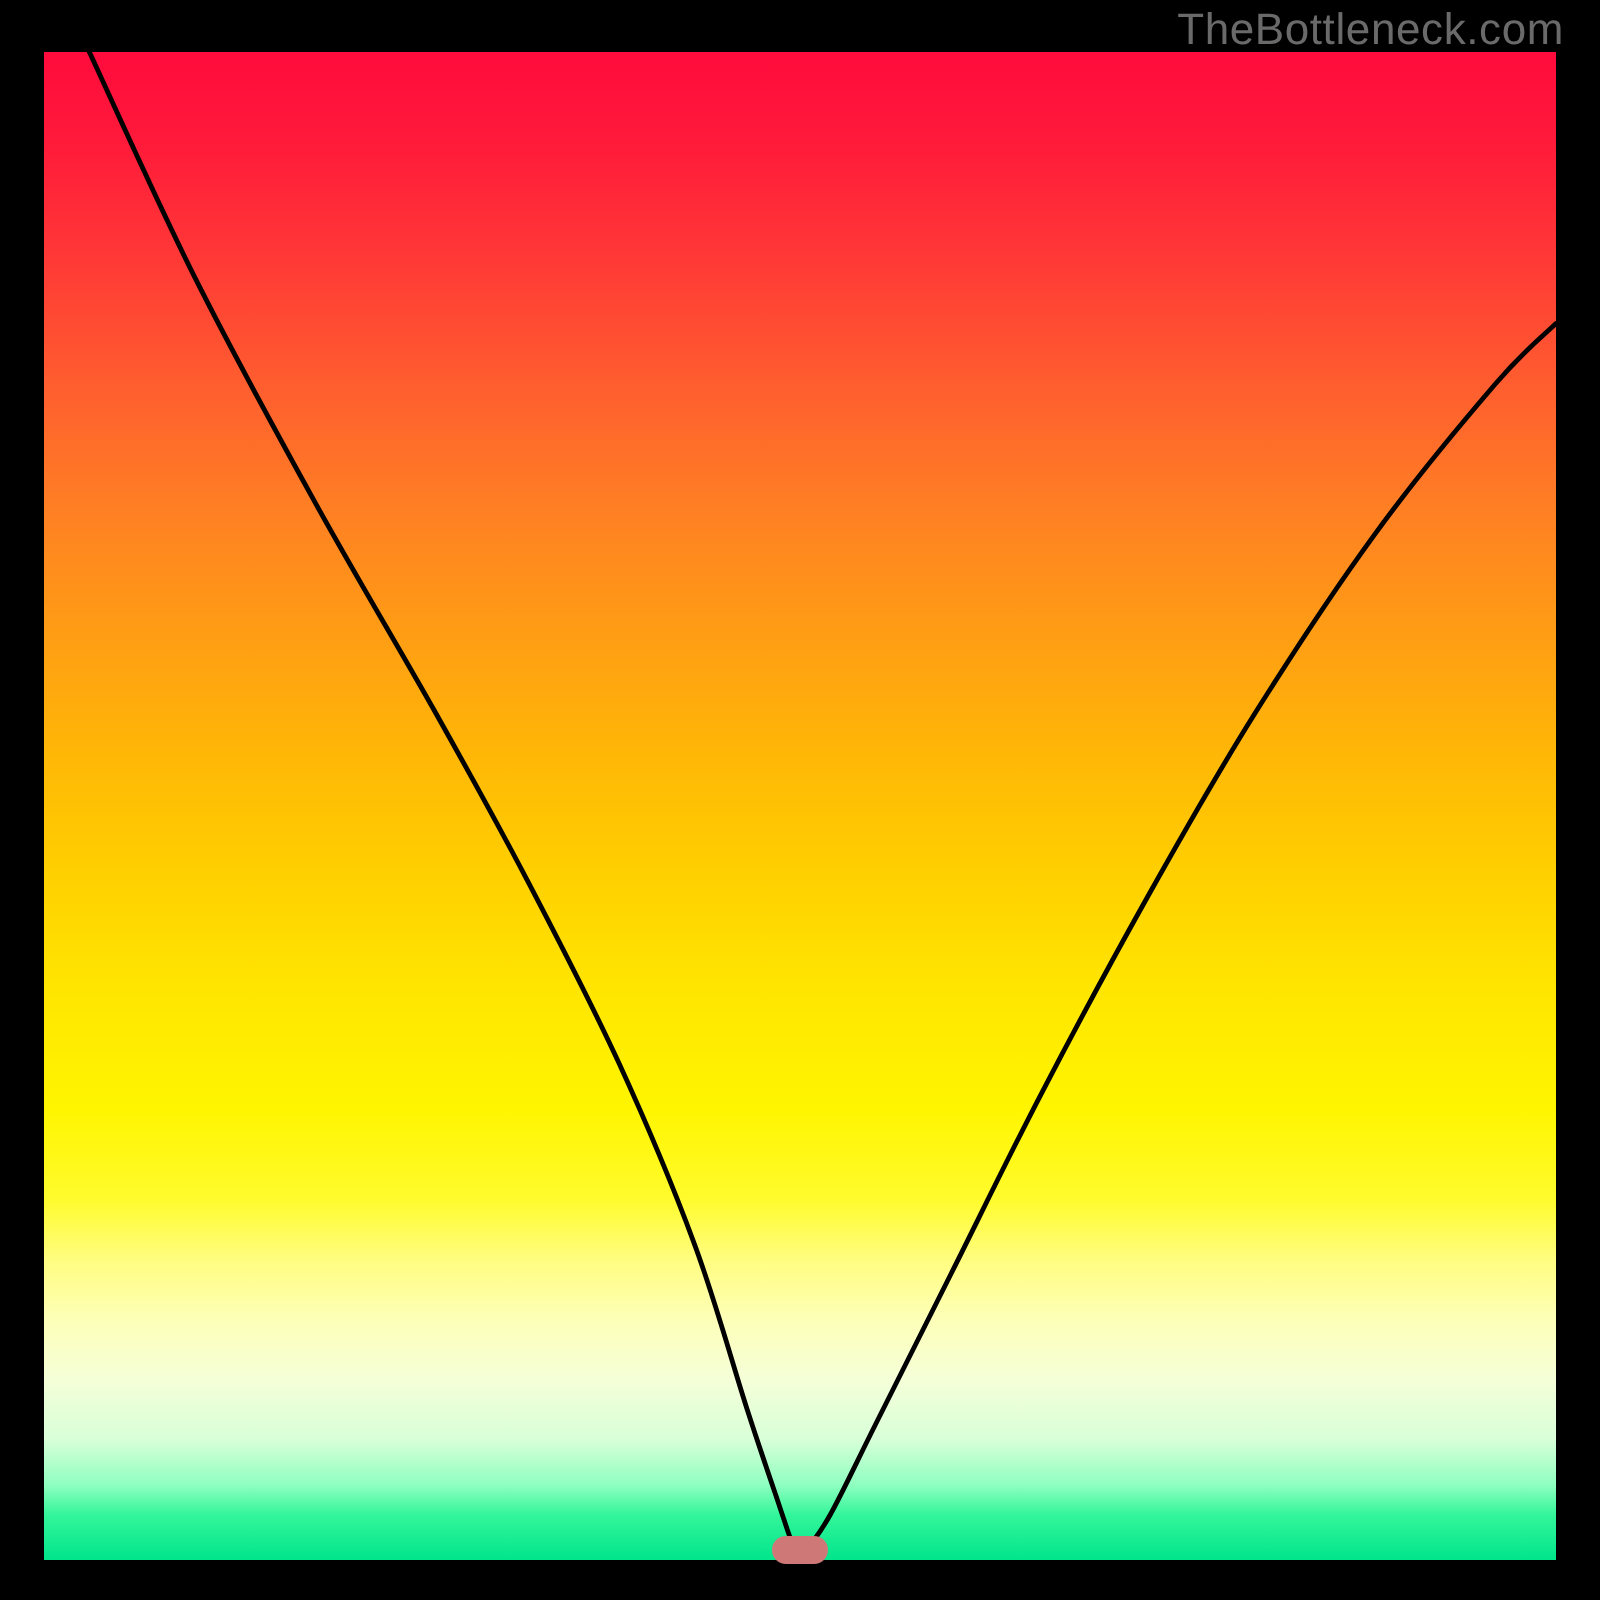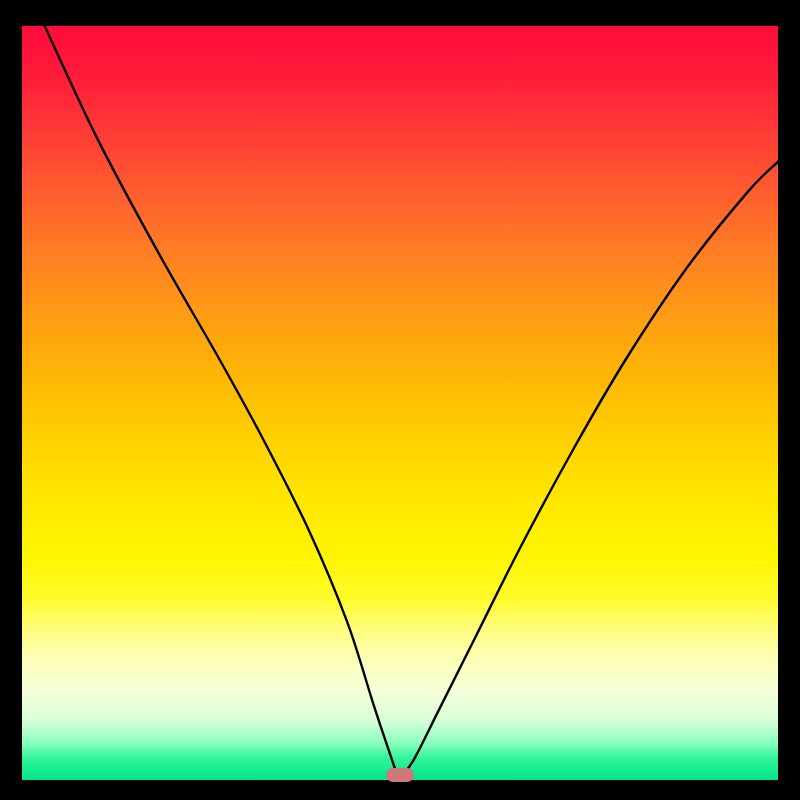--- a/index.html
+++ b/index.html
@@ -69,20 +69,21 @@
     border-radius: 7px;
     transform: translate(-50%, -50%);
     z-index: 5;
   }
 </style>
 </head>
 <body>
 
 <div class="frame">
 
+  <div class="watermark">TheBottleneck.com</div>
 
   <div class="plot-area">
 
     <svg class="curve" viewBox="0 0 756 754" preserveAspectRatio="none">
       <path id="curve-path" d="M 22.68 0.00 C 31.50 18.85, 56.70 75.40, 75.60 113.10 C 94.50 150.80, 115.92 189.76, 136.08 226.20 C 156.24 262.64, 178.92 300.34, 196.56 331.76 C 214.20 363.18, 226.80 385.80, 241.92 414.70 C 257.04 443.60, 273.42 475.02, 287.28 505.18 C 301.14 535.34, 314.37 566.76, 325.08 595.66 C 335.79 624.56, 344.61 657.24, 351.54 678.60 C 358.47 699.96, 362.63 712.03, 366.66 723.84 C 370.69 735.65, 373.46 745.20, 375.73 749.48 C 378.00 753.75, 377.37 752.49, 380.27 749.48 C 383.17 746.46, 387.20 741.94, 393.12 731.38 C 399.04 720.82, 405.72 706.25, 415.80 686.14 C 425.88 666.03, 439.74 638.39, 453.60 610.74 C 467.46 583.09, 482.58 551.68, 498.96 520.26 C 515.34 488.84, 534.24 453.66, 551.88 422.24 C 569.52 390.82, 585.90 361.92, 604.80 331.76 C 623.70 301.60, 645.12 268.93, 665.28 241.28 C 685.44 213.63, 710.64 183.47, 725.76 165.88 C 740.88 148.29, 750.96 140.75, 756.00 135.72" fill="none" stroke="#000" stroke-width="2.4" stroke-linecap="round" stroke-linejoin="round"></path>
     </svg>
 
     <div id="marker" class="marker" style="left: 378px; top: 749.476px; background: rgb(207, 120, 120);"></div>
   </div>
 

